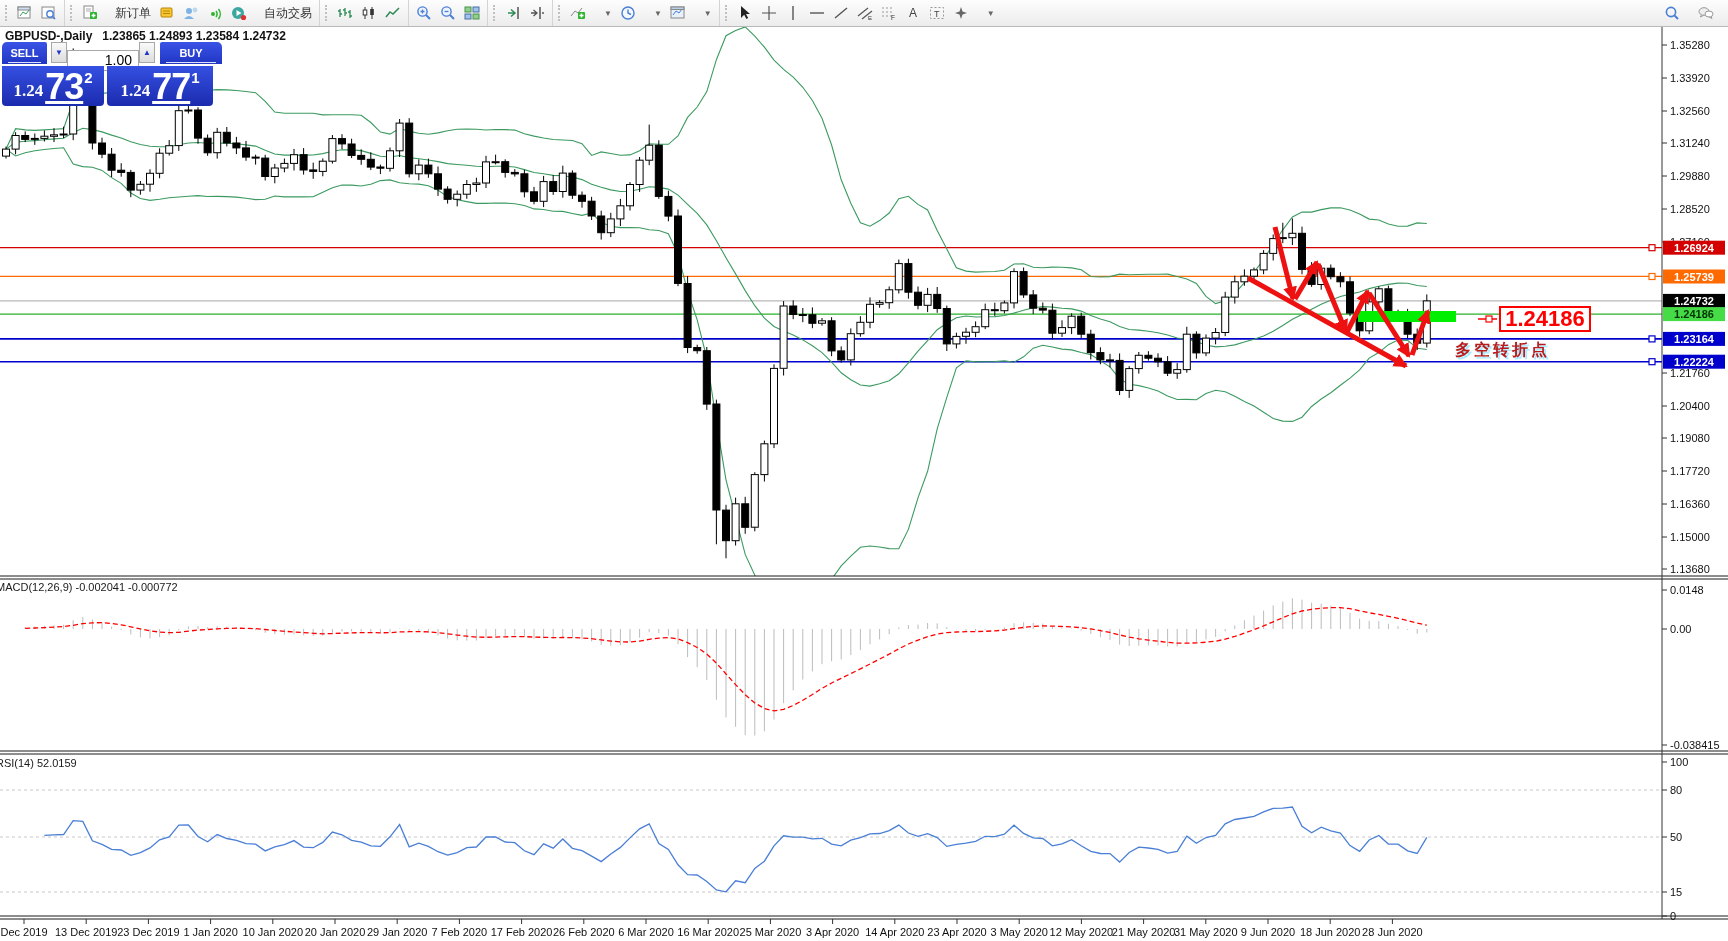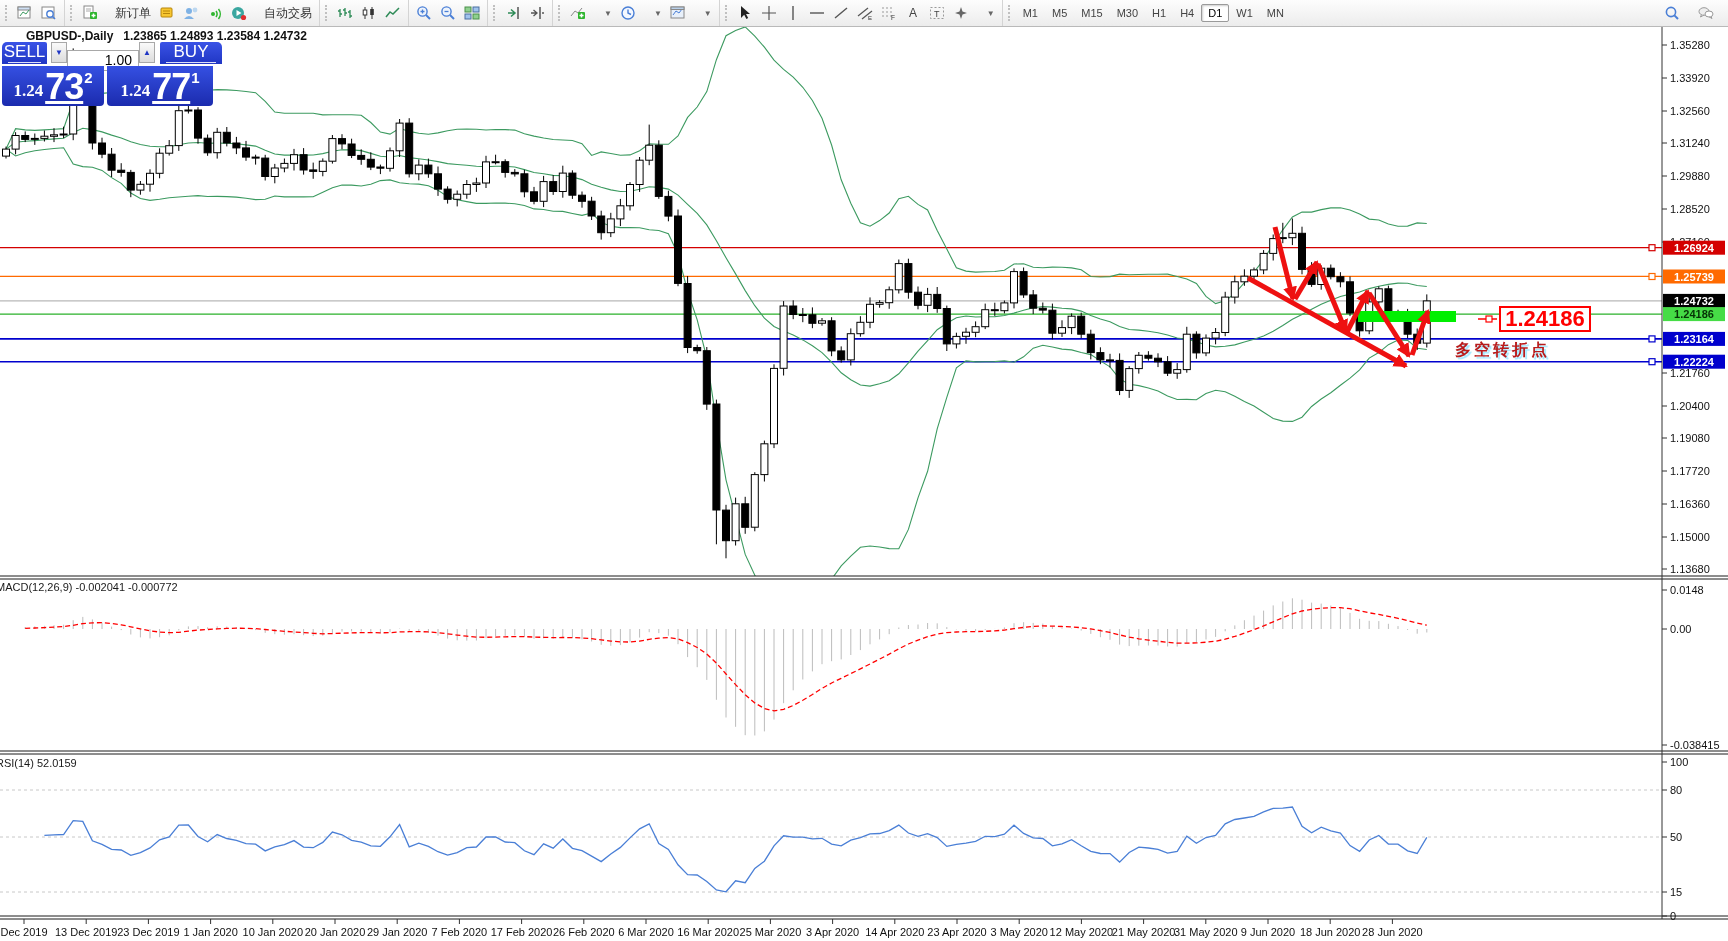--- a/index.html
+++ b/index.html
@@ -14,26 +14,26 @@
   .grip{width:4px;height:16px;border-left:2px dotted #c0c0c0;margin:0 2px;}
   .tbtn{display:flex;align-items:center;gap:17px;padding:2px 4px;border-radius:3px;cursor:default;
         height:20px;box-sizing:border-box;white-space:nowrap;}
   .tbtn svg{display:block;}
   .tflabel{font-size:11px;color:#444;padding:2px 6px;border:1px solid transparent;border-radius:2px;}
   .tflabel.active{background:#fff;border:1px solid #9a9a9a;box-shadow:inset 1px 1px 2px #cfcfcf;color:#000;}
   .dd{font-size:8px;color:#666;margin-left:1px;}
   #toolbar-right{margin-left:auto;display:flex;align-items:center;padding-right:10px;gap:10px;}
   
   #svg-holder{position:absolute;left:0;top:0;z-index:1;}
-  #chart-title{position:absolute;left:5px;top:29px;z-index:10;font-size:12px;font-weight:bold;color:#111;margin-left:21px;}
+  #chart-title{position:absolute;left:5px;top:29px;z-index:10;font-size:12px;font-weight:bold;color:#111;}
   #chart-title .sep{display:inline-block;width:10px;}
   
   #trade-panel{position:absolute;left:2px;top:42px;width:211px;height:64px;z-index:20;}
   .tp-btn{position:absolute;top:0;height:22px;background:linear-gradient(#3a53e6,#2036c4);color:#fff;
-          font-size:17px;font-weight:normal;display:flex;justify-content:center;}
+          font-size:11px;font-weight:bold;display:flex;align-items:center;justify-content:center;}
   #tp-sell{left:0;width:45px;border-radius:5px 2px 0 0;}
   #tp-buy{left:158px;width:62px;border-radius:2px 5px 0 0;}
   .tp-btn .ul{position:absolute;left:6px;right:6px;bottom:1px;height:1px;background:rgba(255,255,255,.85);}
   .tp-spin{position:absolute;top:0;width:16px;height:21px;background:linear-gradient(#fafafa,#dcdcdc);
            border:1px solid #9fae?;}
   .tp-spin{border:1px solid #a8a8a8;box-sizing:border-box;display:flex;align-items:center;justify-content:center;
            font-size:8px;color:#2036c4;}
   #tp-down{left:49px;}
   #tp-up{left:137px;}
   #tp-vol{position:absolute;left:65px;top:0;width:72px;height:21px;background:#fff;border:1px solid #a8a8a8;
@@ -876,32 +876,20 @@
             <text x="5" y="11.5" font-size="9" fill="#444">T</text>
           </svg>
         </span>
         <span class="tbtn">
           <svg width="16" height="16" viewBox="0 0 16 16">
             <path d="M8 2 L9.5 6.5 L14 8 L9.5 9.5 L8 14 L6.5 9.5 L2 8 L6.5 6.5 Z" fill="#666"></path>
           </svg>
           <span class="dd">▼</span>
         </span>
       </div>
-      <div class="tgroup">
-        <span class="grip"></span>
-        <span class="tflabel">M1</span>
-        <span class="tflabel">M5</span>
-        <span class="tflabel">M15</span>
-        <span class="tflabel">M30</span>
-        <span class="tflabel">H1</span>
-        <span class="tflabel">H4</span>
-        <span class="tflabel active">D1</span>
-        <span class="tflabel">W1</span>
-        <span class="tflabel">MN</span>
-      </div>
     </div>
   <div id="toolbar-right">
       <span class="tbtn">
         <svg width="16" height="16" viewBox="0 0 16 16">
           <circle cx="7" cy="7" r="4.6" fill="none" stroke="#4a7fd6" stroke-width="1.6"></circle>
           <line x1="10.4" y1="10.4" x2="14" y2="14" stroke="#4a7fd6" stroke-width="2"></line>
         </svg>
       </span>
       <span class="tbtn">
         <svg width="16" height="16" viewBox="0 0 16 16">

